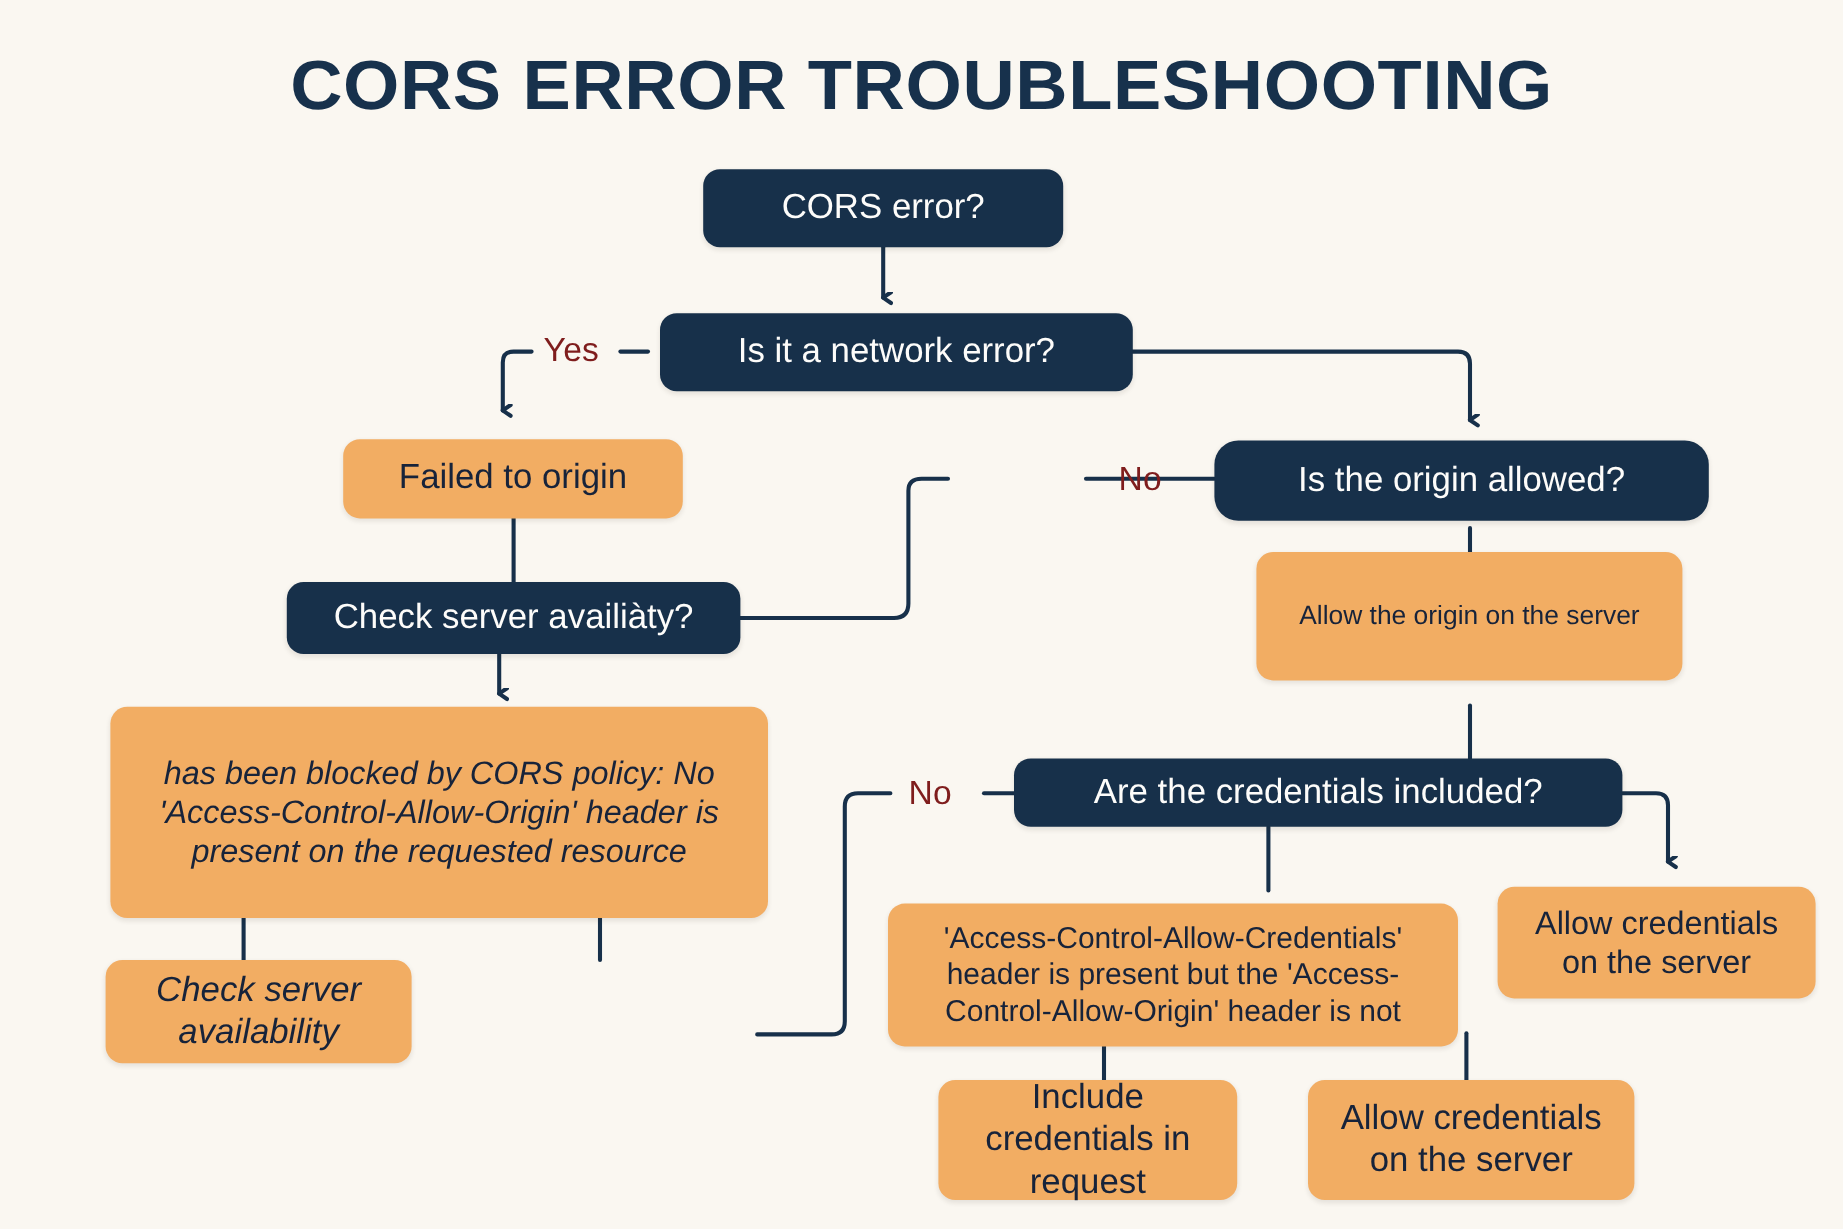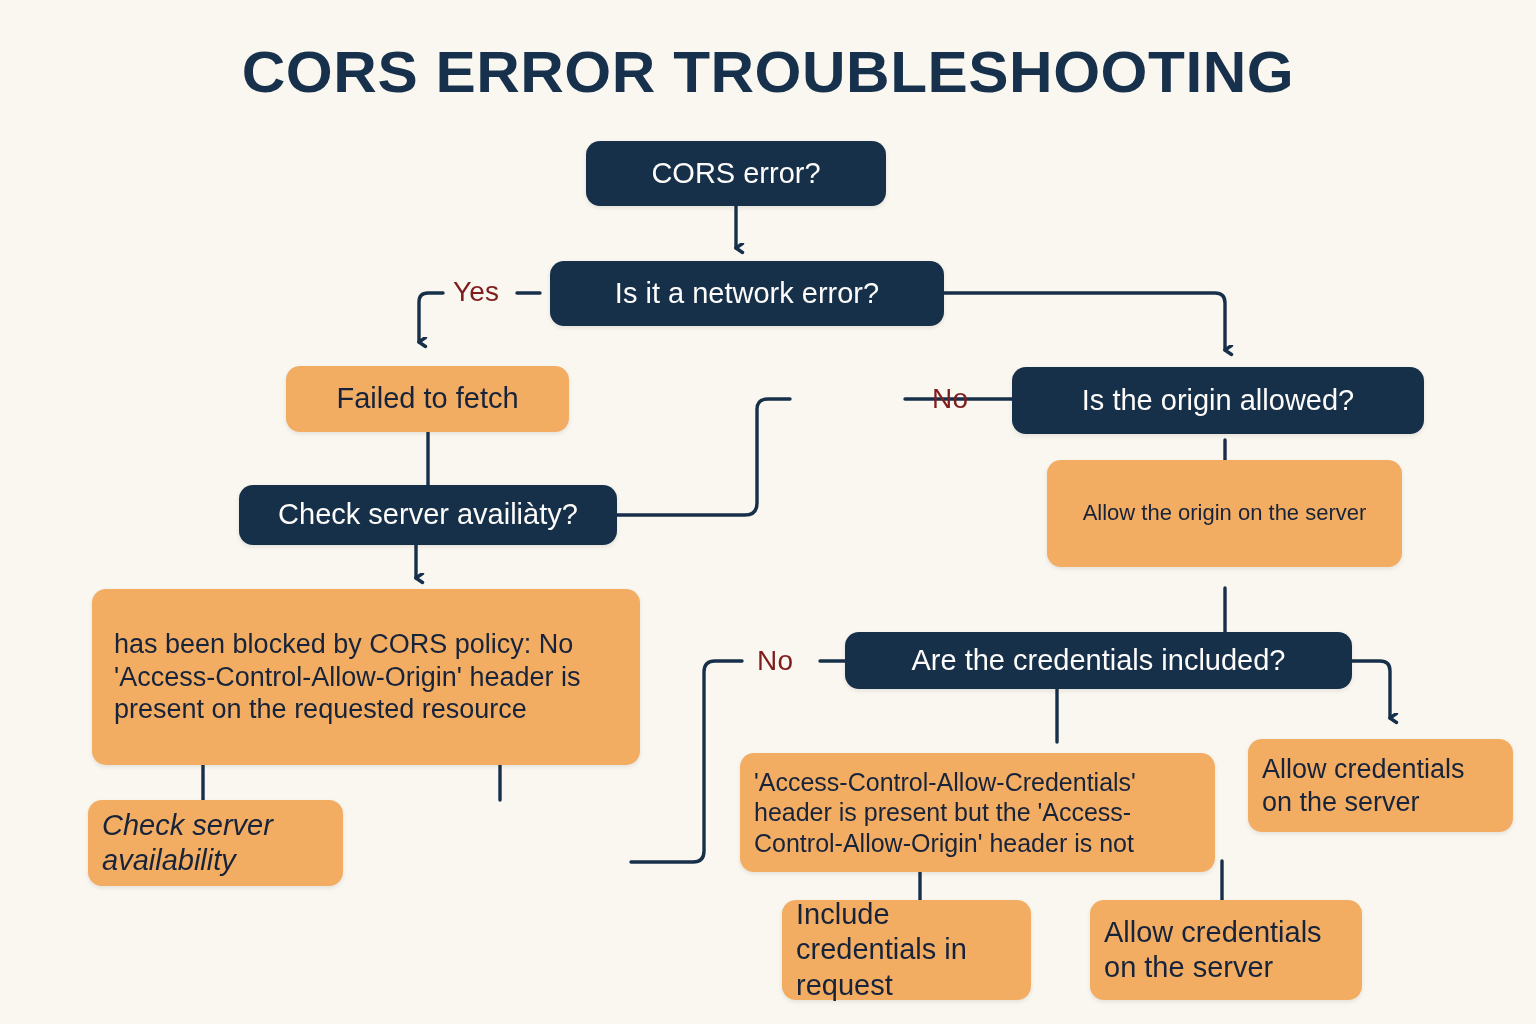--- a/index.html
+++ b/index.html
@@ -24,21 +24,21 @@
     transform:scaleX(1.04);
   }
 
   .node{
     position:absolute;
     box-sizing:border-box;
     border-radius:14px;
     display:flex;
     align-items:center;
     justify-content:center;
-    text-align:left;
+    text-align:center;
     line-height:1.22;
     padding:6px 14px;
     box-shadow:0 2px 4px rgba(40,30,20,0.10);
   }
   .node.dark{ background:#17304a; color:#fdfcfa; }
   .node.orange{ background:#f2ad63; color:#17233a; }
   .node span{display:block;white-space:pre-line;}
 
   .edge-label{
     position:absolute;
@@ -103,37 +103,37 @@
 
   <div class="node dark" style="left:586px;top:141px;width:300px;height:65px;font-size:29px;">
     <span>CORS error?</span>
   </div>
 
   <div class="node dark" style="left:540px;top:261px;width:394px;height:65px;font-size:29px;margin-left:10px;">
     <span>Is it a network error?</span>
   </div>
 
   <div class="node orange" style="left:286px;top:366px;width:283px;height:66px;font-size:29px;">
-    <span>Failed to fetch</span>
+    <span>Failed to origin</span>
   </div>
 
   <div class="node dark" style="left:239px;top:485px;width:378px;height:60px;font-size:29px;">
     <span>Check server availiàty?</span>
   </div>
 
-  <div class="node orange" style="left:92px;top:589px;width:548px;height:176px;font-size:27px;padding:10px 22px;">
+  <div class="node orange" style="left:92px;top:589px;width:548px;height:176px;font-size:27px;padding:10px 22px;font-style:italic;">
     <span>has been blocked by CORS policy: No 'Access-Control-Allow-Origin' header is present on the requested resource</span>
   </div>
 
   <div class="node orange" style="left:88px;top:800px;width:255px;height:86px;font-size:29px;font-style:italic;">
     <span>Check server availability</span>
   </div>
 
 
-  <div class="node dark" style="left:1012px;top:367px;width:412px;height:67px;font-size:29px;">
+  <div class="node dark" style="left:1012px;top:367px;width:412px;height:67px;font-size:29px;border-radius:20px;">
     <span>Is the origin allowed?</span>
   </div>
 
   <div class="node orange" style="left:1047px;top:460px;width:355px;height:107px;font-size:22px;">
     <span>Allow the origin on the server</span>
   </div>
 
   <div class="node dark" style="left:845px;top:632px;width:507px;height:57px;font-size:29px;">
     <span>Are the credentials included?</span>
   </div>

